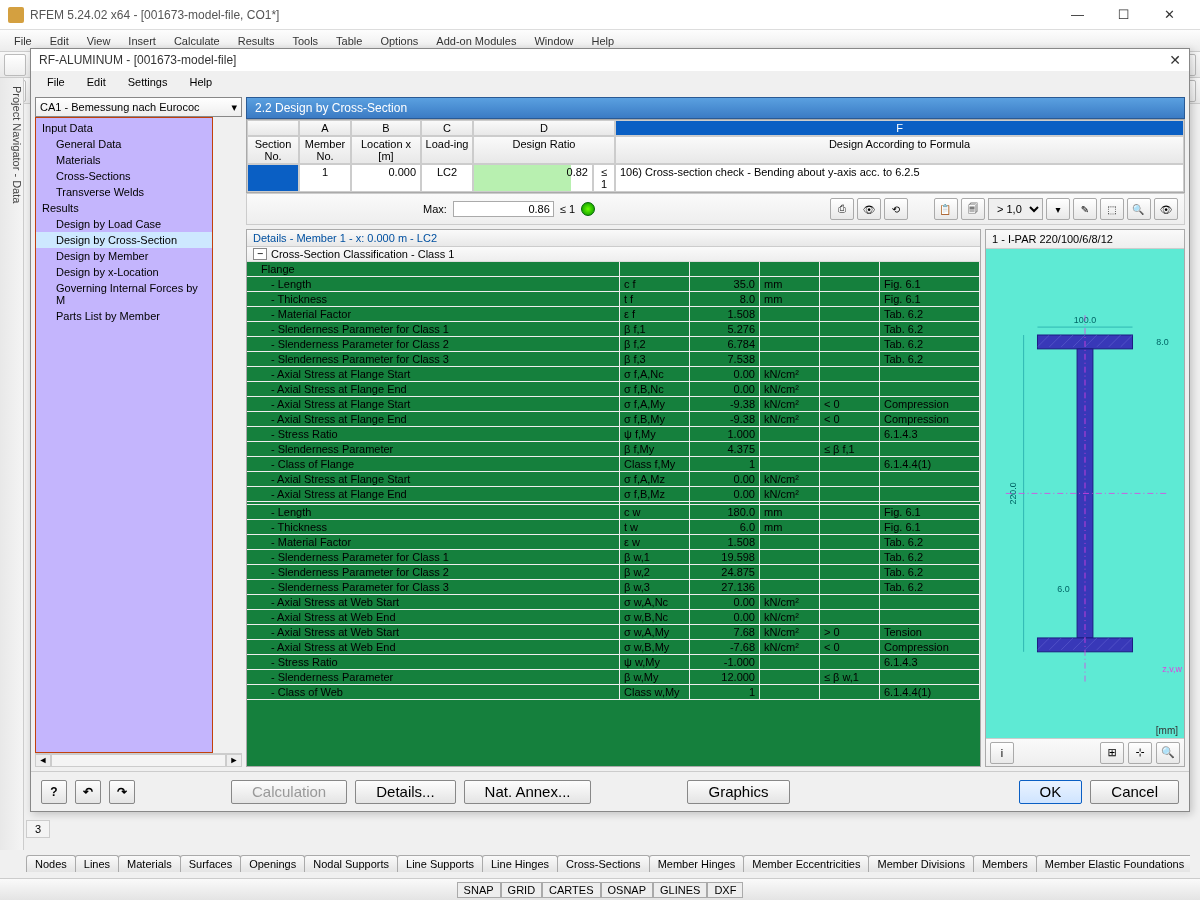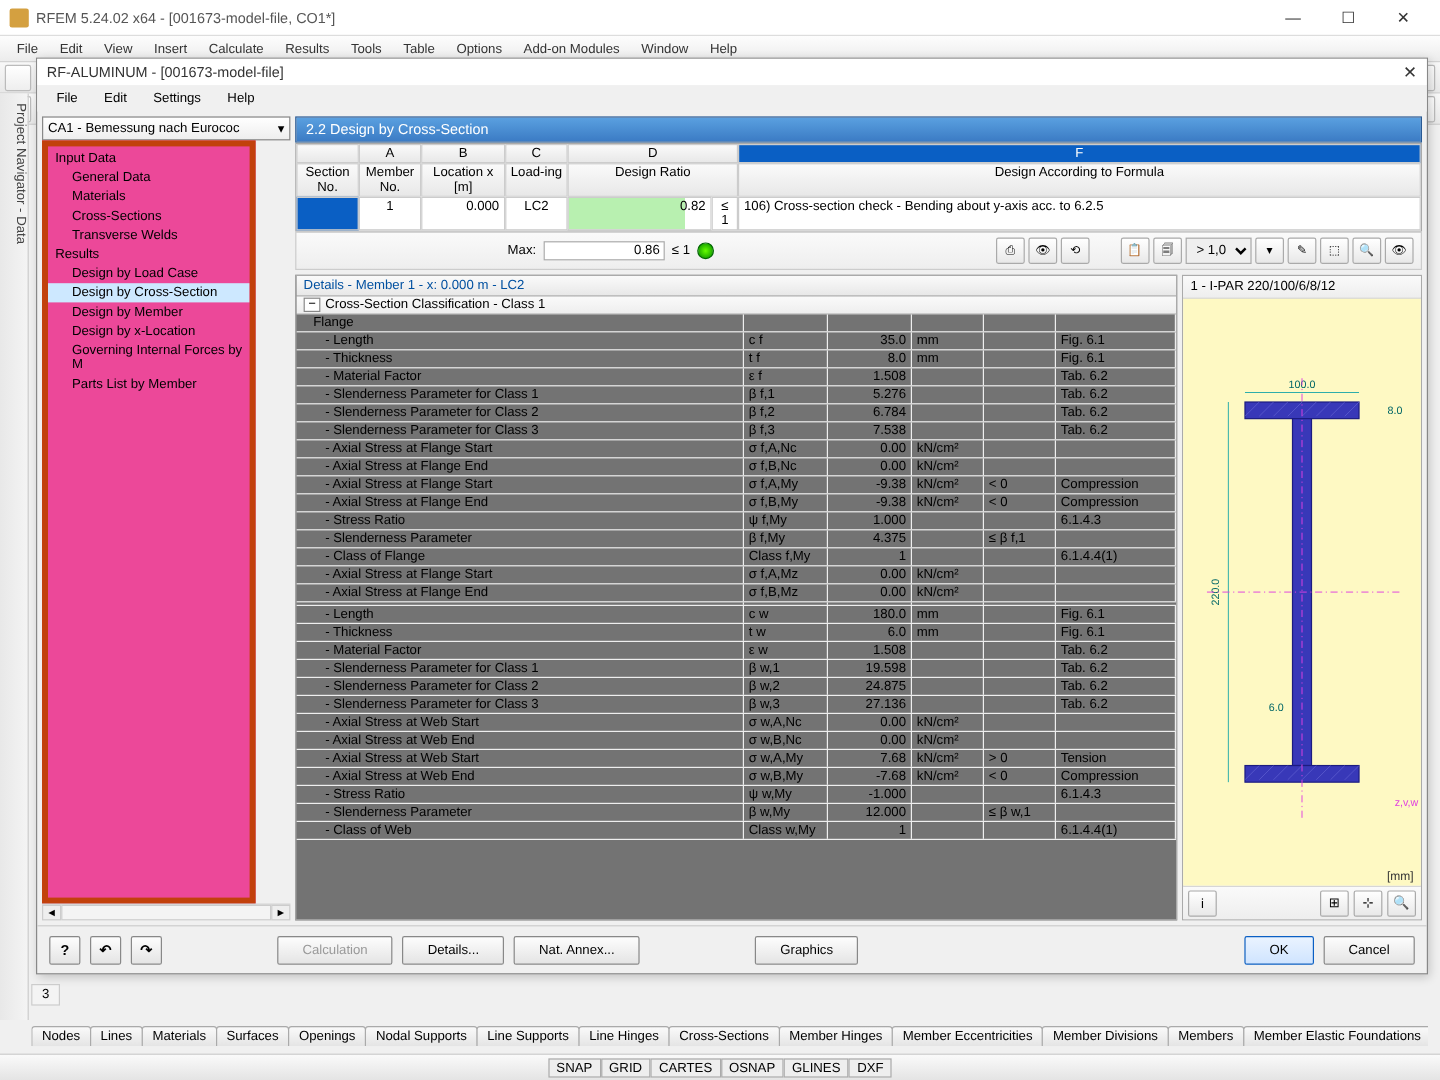--- a/index.html
+++ b/index.html
@@ -13,21 +13,21 @@
 .menubar span { padding: 2px 8px; color: #333; }
 .toolbar-row { height: 26px; background: linear-gradient(#f8f8f8,#e8e8e8); border-bottom: 1px solid #ccc; display:flex; align-items:center; padding:0 4px; gap:4px; }
 .toolbar-row .tbtn { width:22px; height:22px; border:1px solid #bbb; background:linear-gradient(#fff,#eee); border-radius:2px; }
 .sidebar-left { position:absolute; left:0; top:78px; width:24px; bottom:50px; background: linear-gradient(90deg,#e8e8e8,#f4f4f4); border-right:1px solid #ccc; writing-mode: vertical-rl; text-orientation: mixed; font-size:11px; padding-top:8px; color:#444;}
 .dialog { position: absolute; left: 30px; top: 48px; right: 10px; bottom: 88px; background: #f0f0f0; border: 1px solid #888; box-shadow: 2px 2px 8px rgba(0,0,0,0.2); display:flex; flex-direction:column; }
 .dlg-title { height: 22px; background: #fff; display:flex; align-items:center; padding:0 8px; font-size:12px; color:#333; }
 .dlg-title .close { margin-left:auto; font-size:14px; cursor:pointer; }
 .dlg-menu { height: 22px; display:flex; align-items:center; padding:0 6px; gap:2px; background:#f0f0f0; }
 .dlg-menu span { padding:2px 10px; }
 .dlg-body { flex:1; display:flex; min-height:0; padding:4px; gap:4px; }
-.nav-panel { width:178px; background:#ec4899; border:5px solid #c2410c; overflow:auto; }
+.nav-panel { width:178px; background:#c4b5fd; border:1px solid #c2410c; overflow:auto; }
 .nav-combo { width:100%; height:20px; border:1px solid #888; background:linear-gradient(#fff,#eee); font-size:11px; padding:0 4px; display:flex; align-items:center; justify-content:space-between;}
 .nav-tree { padding:2px 0; font-size:11px; }
 .nav-tree .hdr { font-weight:normal; padding:2px 6px; }
 .nav-tree .item { padding:2px 6px 2px 20px; cursor:pointer; }
 .nav-tree .item.sel { background:#cde8ff; }
 .nav-scroll { height:14px; border-top:1px solid #ccc; display:flex; }
 .nav-scroll .arr { width:16px; background:#eee; border:1px solid #ccc; text-align:center; font-size:9px;}
 .main-panel { flex:1; display:flex; flex-direction:column; min-width:0; }
 .panel-hdr { height:22px; background:linear-gradient(#5aa0e0,#3b7bc4); color:#fff; display:flex; align-items:center; padding:0 8px; font-size:12px; border:1px solid #2a5a94;}
 .grid-top { border:1px solid #aaa; background:#fff; }
@@ -40,36 +40,36 @@
 .gc.sel { background:#0a5fc4; }
 .gc.ratio-bar { background: linear-gradient(90deg, #b8f0b0 82%, #fff 82%); }
 .max-row { display:flex; align-items:center; gap:6px; padding:4px 6px; background:linear-gradient(#fafafa,#eee); border:1px solid #ccc; }
 .max-row .lbl { margin-left:170px; }
 .max-row input { width:101px; text-align:right; border:1px solid #aaa; padding:1px 3px; font-size:11px;}
 .max-row .led { width:14px;height:14px;border-radius:50%;background:radial-gradient(#6f0,#080);border:1px solid #060;}
 .max-row .tbtns { margin-left:auto; display:flex; gap:3px; }
 .max-row .tb { width:24px;height:22px;border:1px solid #aaa;background:linear-gradient(#fff,#e8e8e8);border-radius:2px; font-size:10px; display:flex;align-items:center;justify-content:center;}
 .max-row select { height:22px; border:1px solid #aaa; font-size:11px; padding:0 4px;}
 .detail-area { flex:1; display:flex; gap:4px; min-height:0; margin-top:4px;}
-.det-tbl { flex:1; border:1px solid #aaa; background:#737373; overflow:auto; min-width:0;}
+.det-tbl { flex:1; border:1px solid #aaa; background:#15803d; overflow:auto; min-width:0;}
 .det-title { background:linear-gradient(#fafafa,#e8e8e8); padding:2px 6px; border-bottom:1px solid #ccc; color:#0050a0;}
 .det-grp { background:linear-gradient(#fafafa,#eee); padding:1px 6px; border-bottom:1px solid #ddd; display:flex; }
 .det-grp .ex { width:14px; text-align:center; font-family:monospace; border:1px solid #888; height:12px; line-height:10px; font-size:10px; margin-right:4px; background:#fff;}
 .drow { display:grid; grid-template-columns: 1fr 70px 70px 60px 60px 100px; font-size:11px; border-bottom:1px solid #eee; }
 .drow div { padding:1px 4px; border-right:1px solid #eee;}
 .drow .nm { padding-left:24px; }
 .drow .sub { padding-left:14px; }
 .drow .r { text-align:right; }
 .cs-panel { width:200px; border:1px solid #aaa; background:#fff; display:flex; flex-direction:column;}
 .cs-title { padding:3px 6px; border-bottom:1px solid #ccc; font-size:11px; background:linear-gradient(#fafafa,#eee);}
-.cs-draw { flex:1; position:relative; background:#fef9c3; }
+.cs-draw { flex:1; position:relative; background:#5eead4; }
 .cs-tools { height:28px; border-top:1px solid #ccc; display:flex; align-items:center; gap:4px; padding:0 4px; background:linear-gradient(#fafafa,#eee);}
 .cs-tools .tb { width:24px;height:22px;border:1px solid #aaa;background:linear-gradient(#fff,#e8e8e8);border-radius:2px;font-size:11px;display:flex;align-items:center;justify-content:center;}
 .dlg-foot { height:40px; display:flex; align-items:center; padding:0 10px; gap:8px; border-top:1px solid #ccc;}
-.btn { height:24px; padding: 0 20px; border:1px solid #888; background:linear-gradient(#fdfdfd,#e4e4e4); border-radius:2px; font-size:11px; cursor:pointer;}
+.btn { height:24px; padding: 0 20px; border:1px solid #888; background:linear-gradient(#fdfdfd,#e4e4e4); border-radius:2px; font-size:15px; cursor:pointer;}
 .btn.primary { border:1px solid #0a5fc4; background:linear-gradient(#eaf3ff,#cfe4ff);}
 .btn.dis { color:#999; }
 .ibtn { width:26px;height:24px; border:1px solid #888;background:linear-gradient(#fdfdfd,#e4e4e4);border-radius:2px;display:flex;align-items:center;justify-content:center;font-size:12px;font-weight:bold;}
 .bottom-tabs { position:absolute; left:26px; right:10px; bottom:30px; height:22px; display:flex; align-items:flex-end; gap:0; overflow:hidden;}
 .bottom-tabs .tab { border:1px solid #aaa; border-bottom:none; padding:2px 8px; background:linear-gradient(#fafafa,#e4e4e4); font-size:11px; border-radius:3px 3px 0 0; margin-right:-1px; white-space:nowrap;}
 .statusbar { position:absolute; left:0; right:0; bottom:0; height:22px; background:linear-gradient(#fafafa,#e4e4e4); border-top:1px solid #ccc; display:flex; align-items:center; justify-content:center; gap:0;}
 .statusbar .seg { border:1px solid #aaa; padding:1px 6px; font-size:11px; background:#eee;}
 .ibeam-svg .flange { fill:#3838b8; stroke:#1c1c80; stroke-width:1; }
 .ibeam-svg .hatch { stroke:#6060d0; stroke-width:0.6; }
 .ibeam-svg .dim { stroke:#2aa; stroke-width:0.8; fill:none;}

